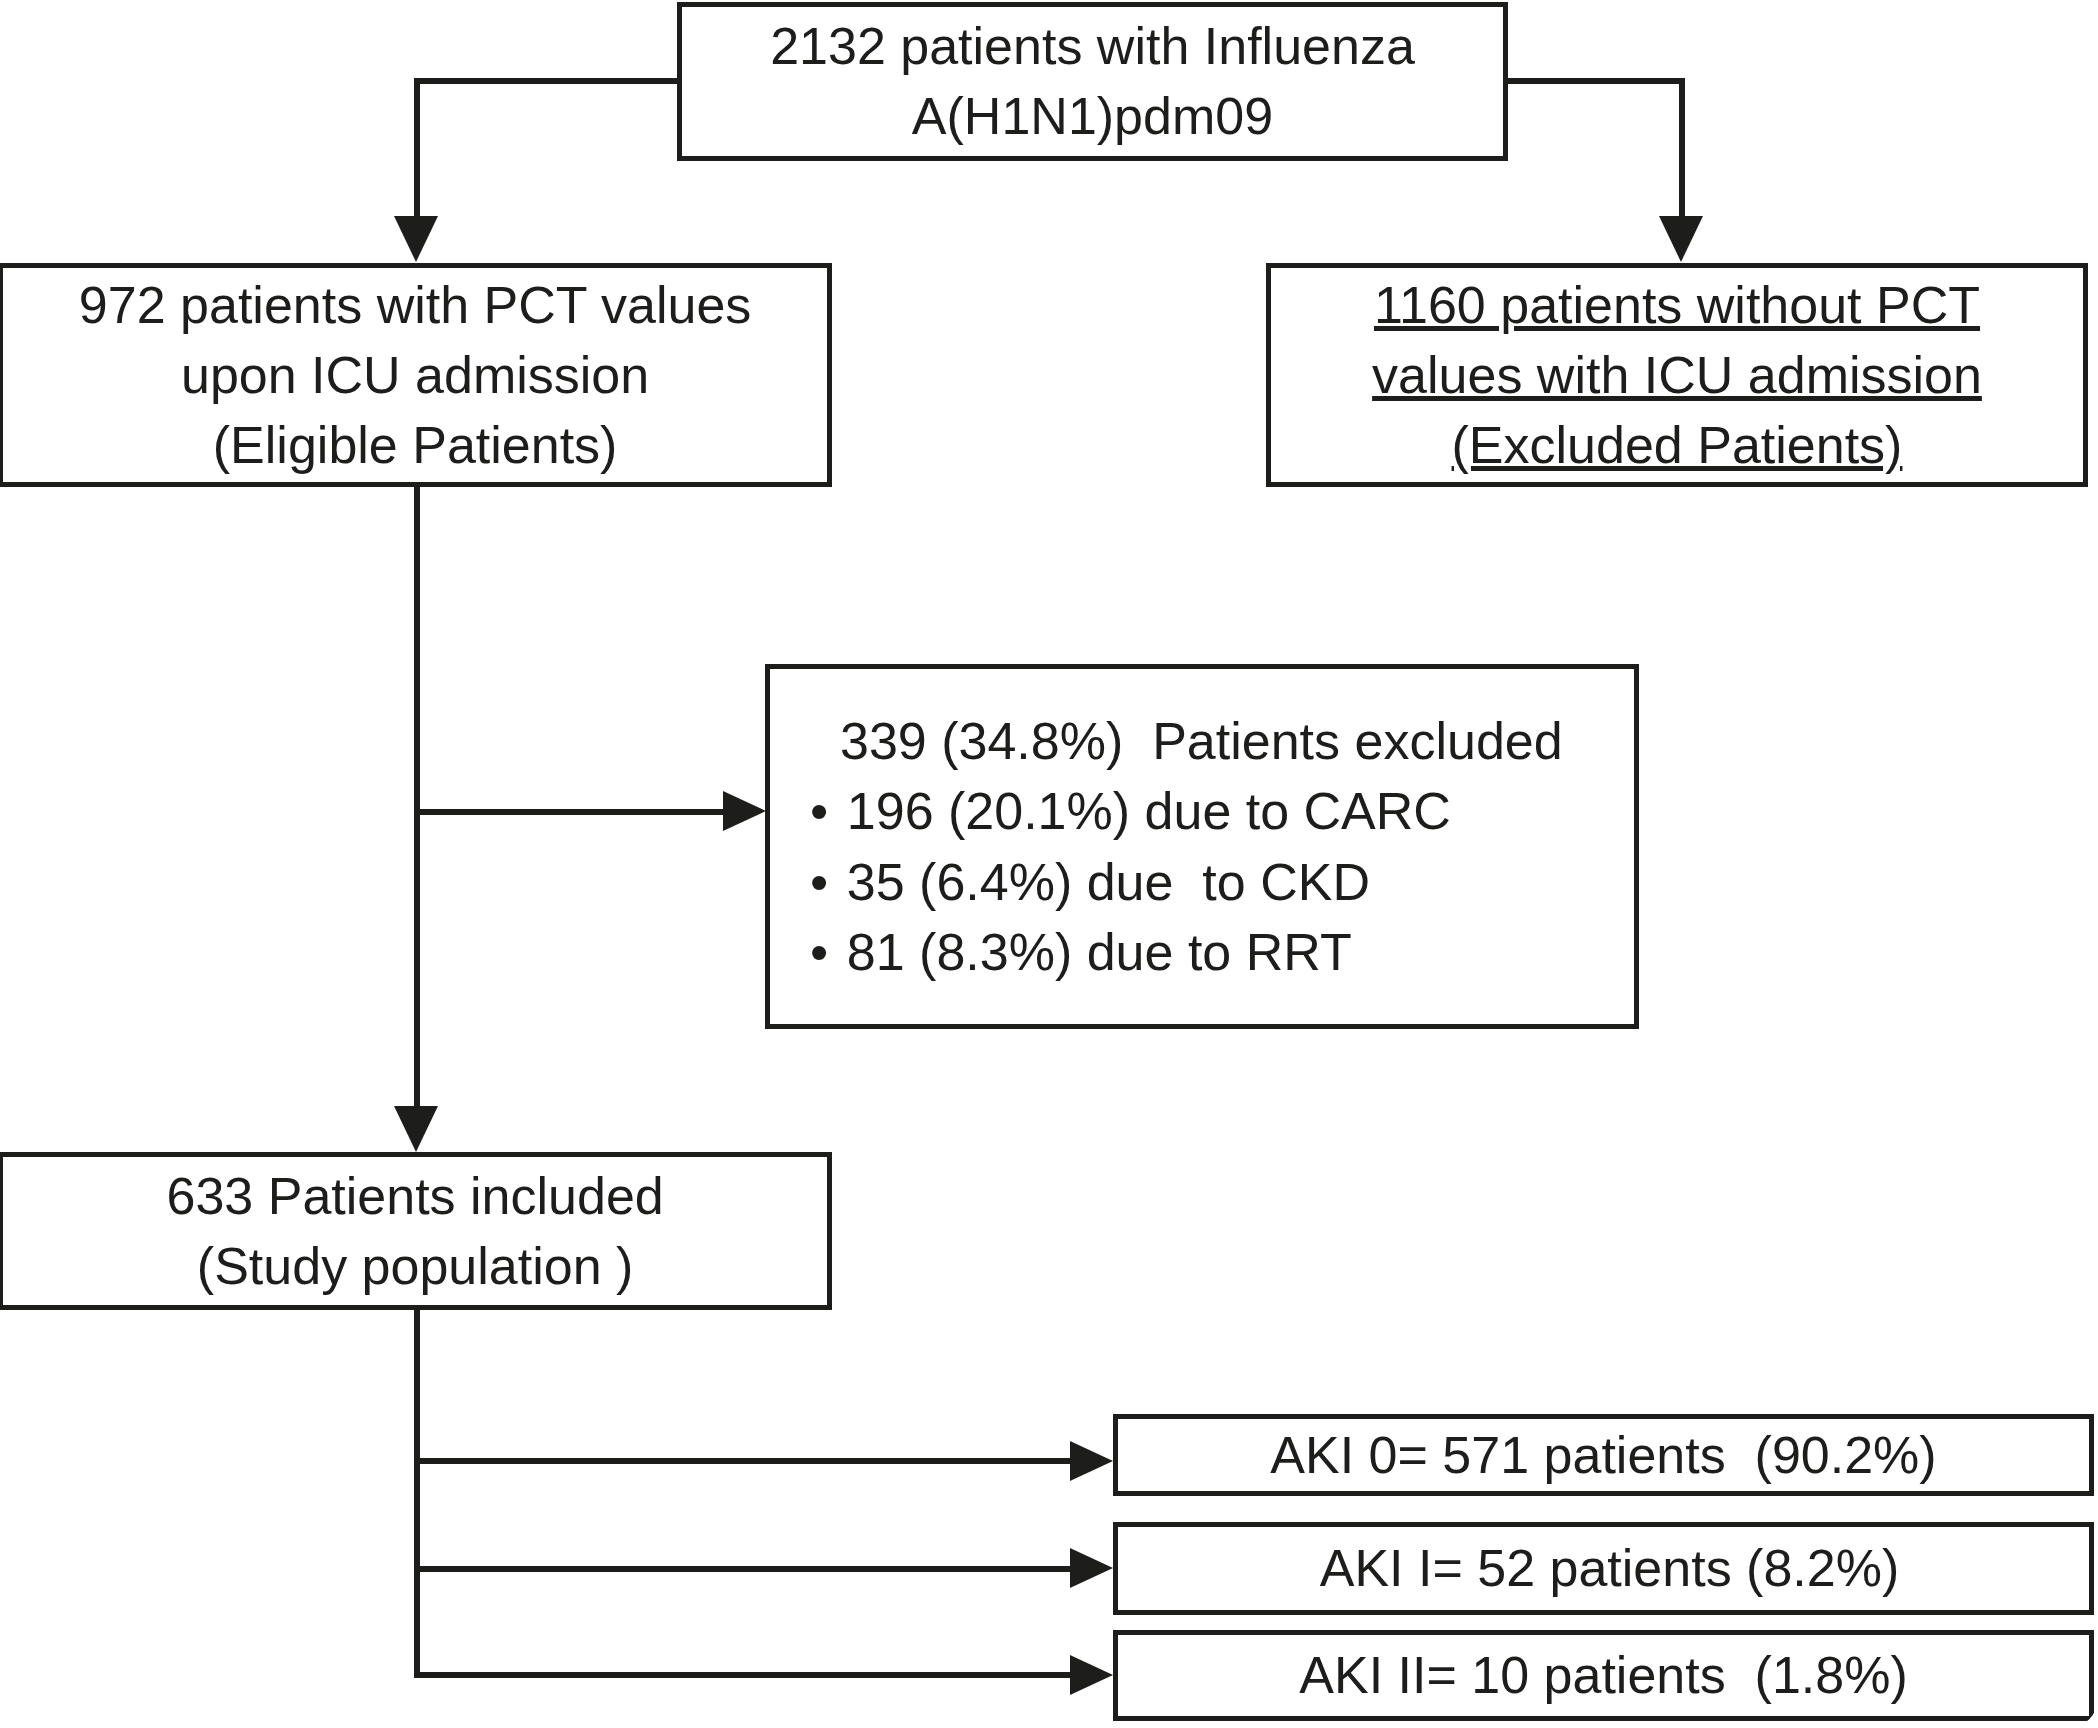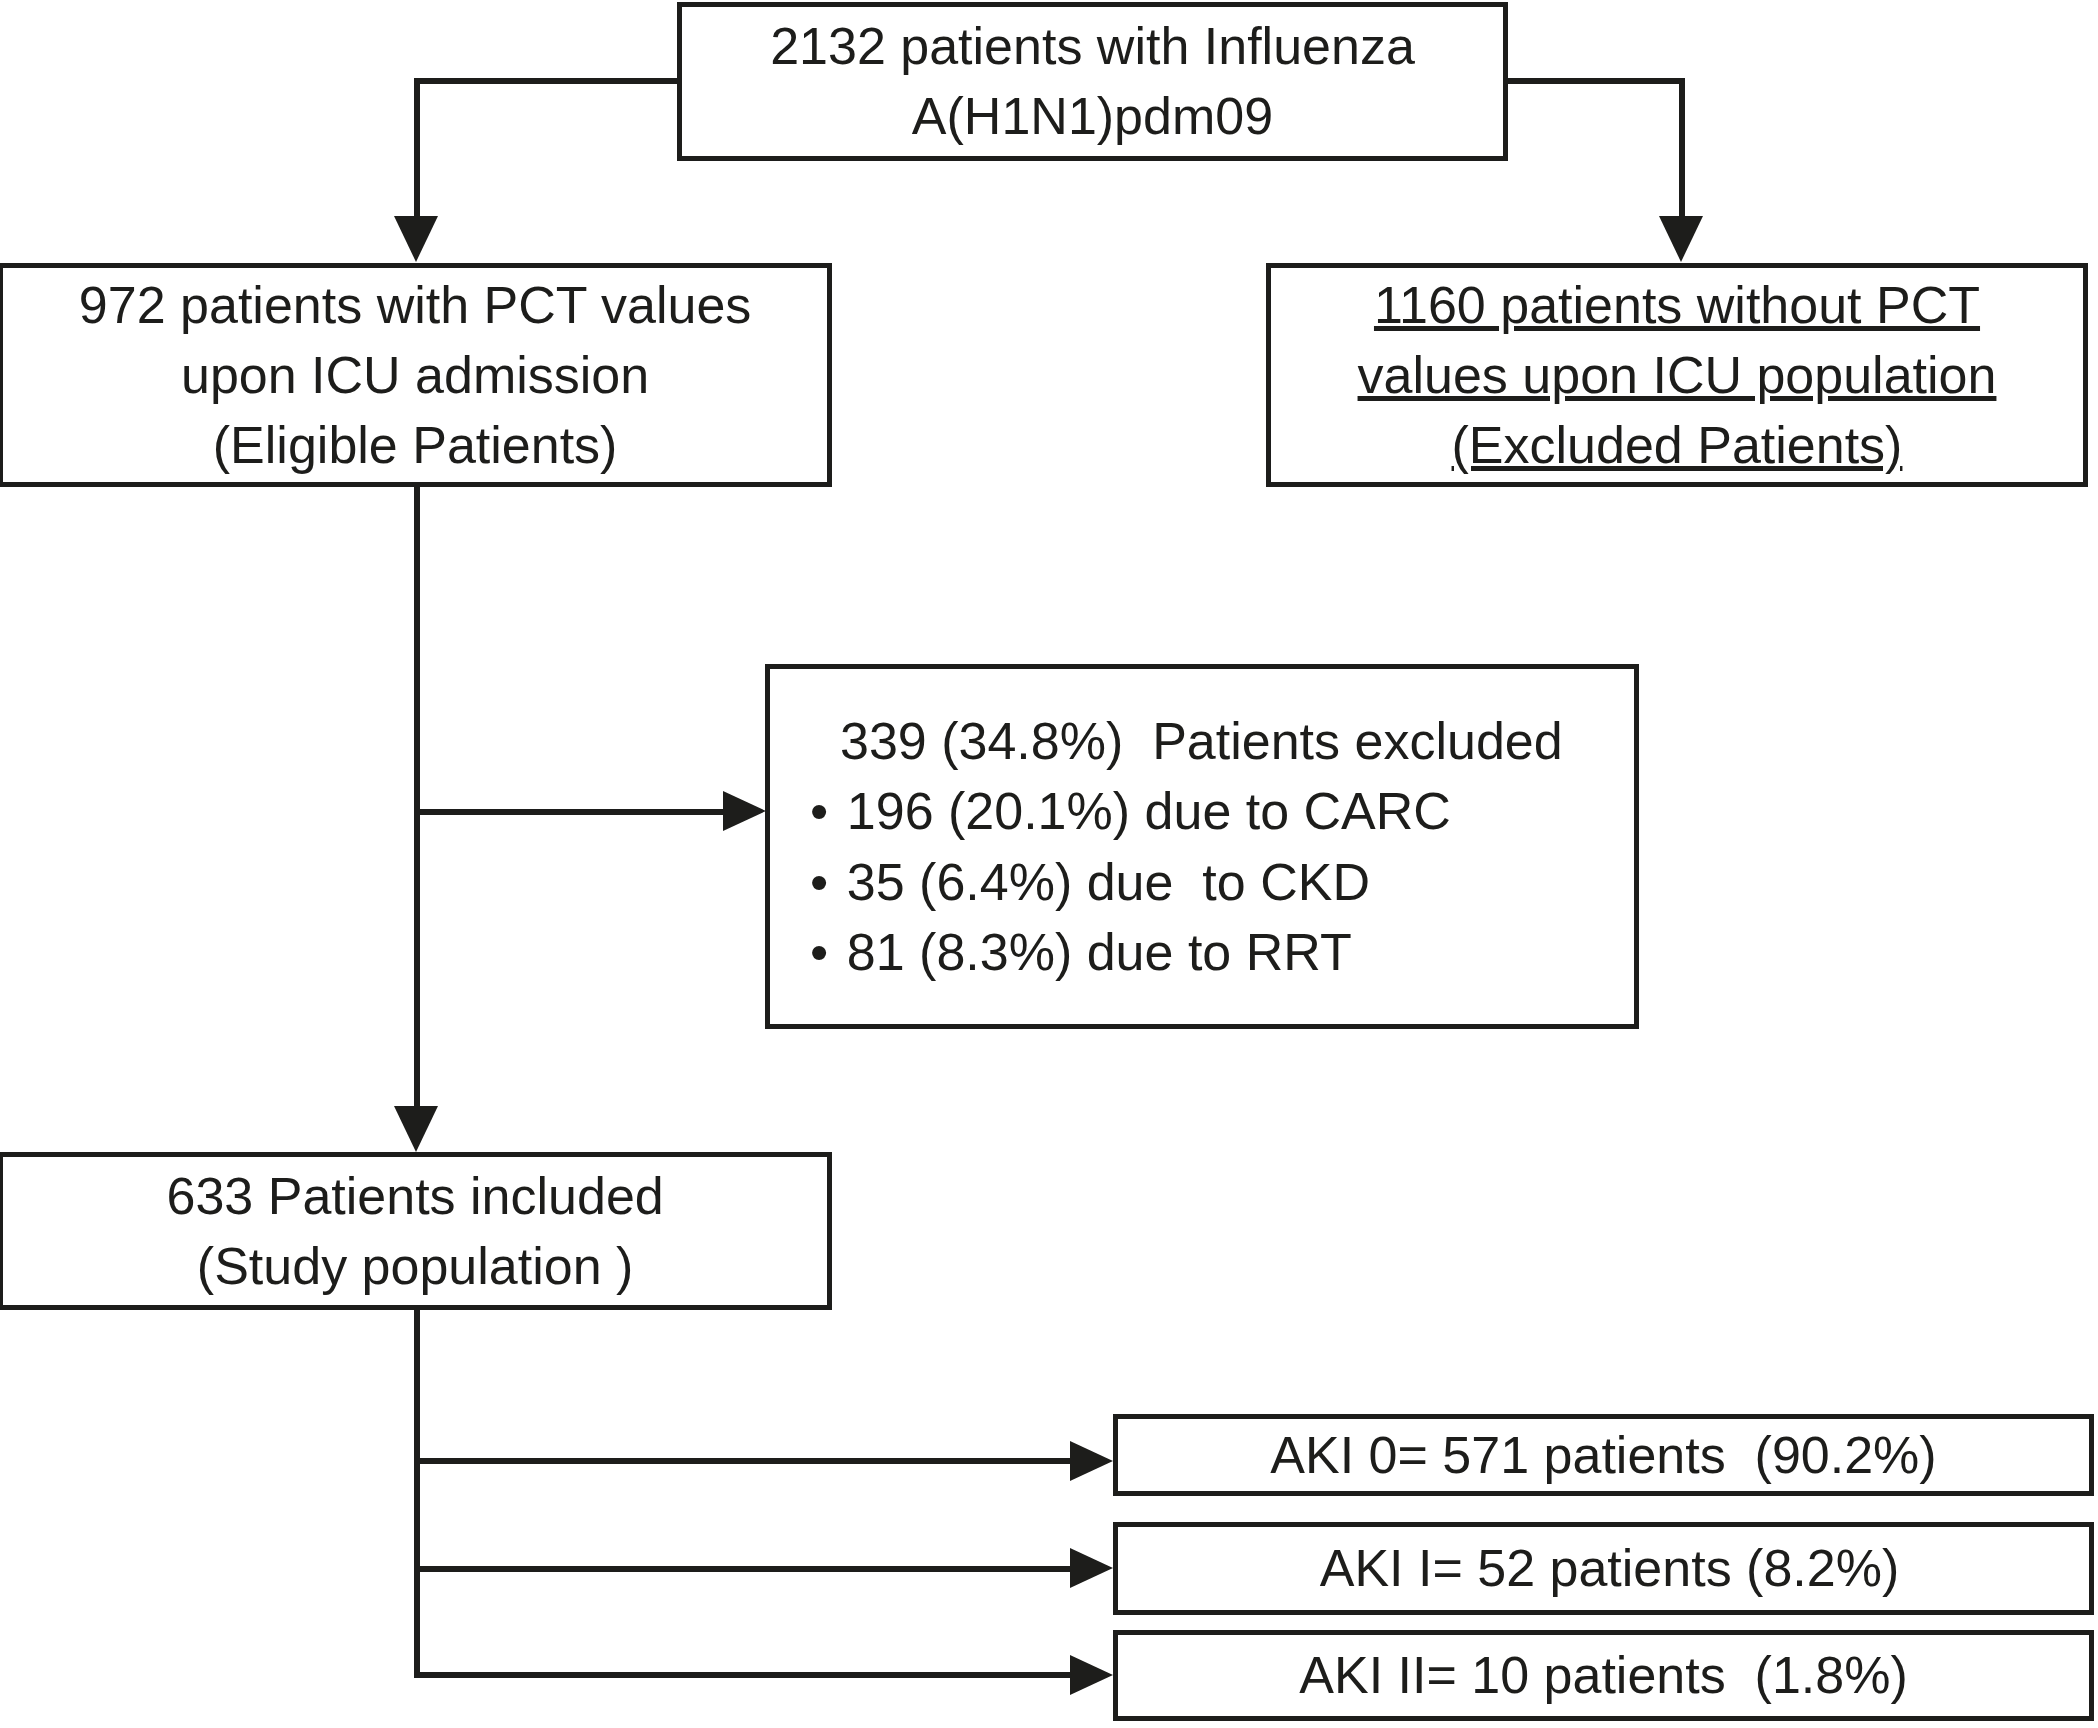--- a/index.html
+++ b/index.html
@@ -8,20 +8,21 @@
     background: #ffffff;
   }
   .canvas {
     position: relative;
     width: 2098px;
     height: 1728px;
     background: #ffffff;
     font-family: "Liberation Sans", "DejaVu Sans", sans-serif;
     color: #1d1d1b;
     overflow: hidden;
+    border-radius: 30px;
   }
   .box {
     position: absolute;
     box-sizing: border-box;
     border: 5.6px solid #1d1d1b;
     background: #ffffff;
     display: flex;
     flex-direction: column;
     justify-content: center;
     align-items: center;
@@ -118,21 +119,21 @@
   </div>
 
   <div class="box" id="box-eligible">
     <div class="box-line">972 patients with PCT values</div>
     <div class="box-line">upon ICU admission</div>
     <div class="box-line">(Eligible Patients)</div>
   </div>
 
   <div class="box" id="box-nopct">
     <div class="box-line">1160 patients without PCT</div>
-    <div class="box-line">values upon ICU population</div>
+    <div class="box-line">values with ICU admission</div>
     <div class="box-line">(Excluded Patients)</div>
   </div>
 
   <div class="box" id="box-reasons">
     <div class="box-line reason-title">339 (34.8%)  Patients excluded</div>
     <div class="box-line bullet-row">
       <span class="bullet-glyph">•</span>
       <span>196 (20.1%) due to CARC</span>
     </div>
     <div class="box-line bullet-row">

